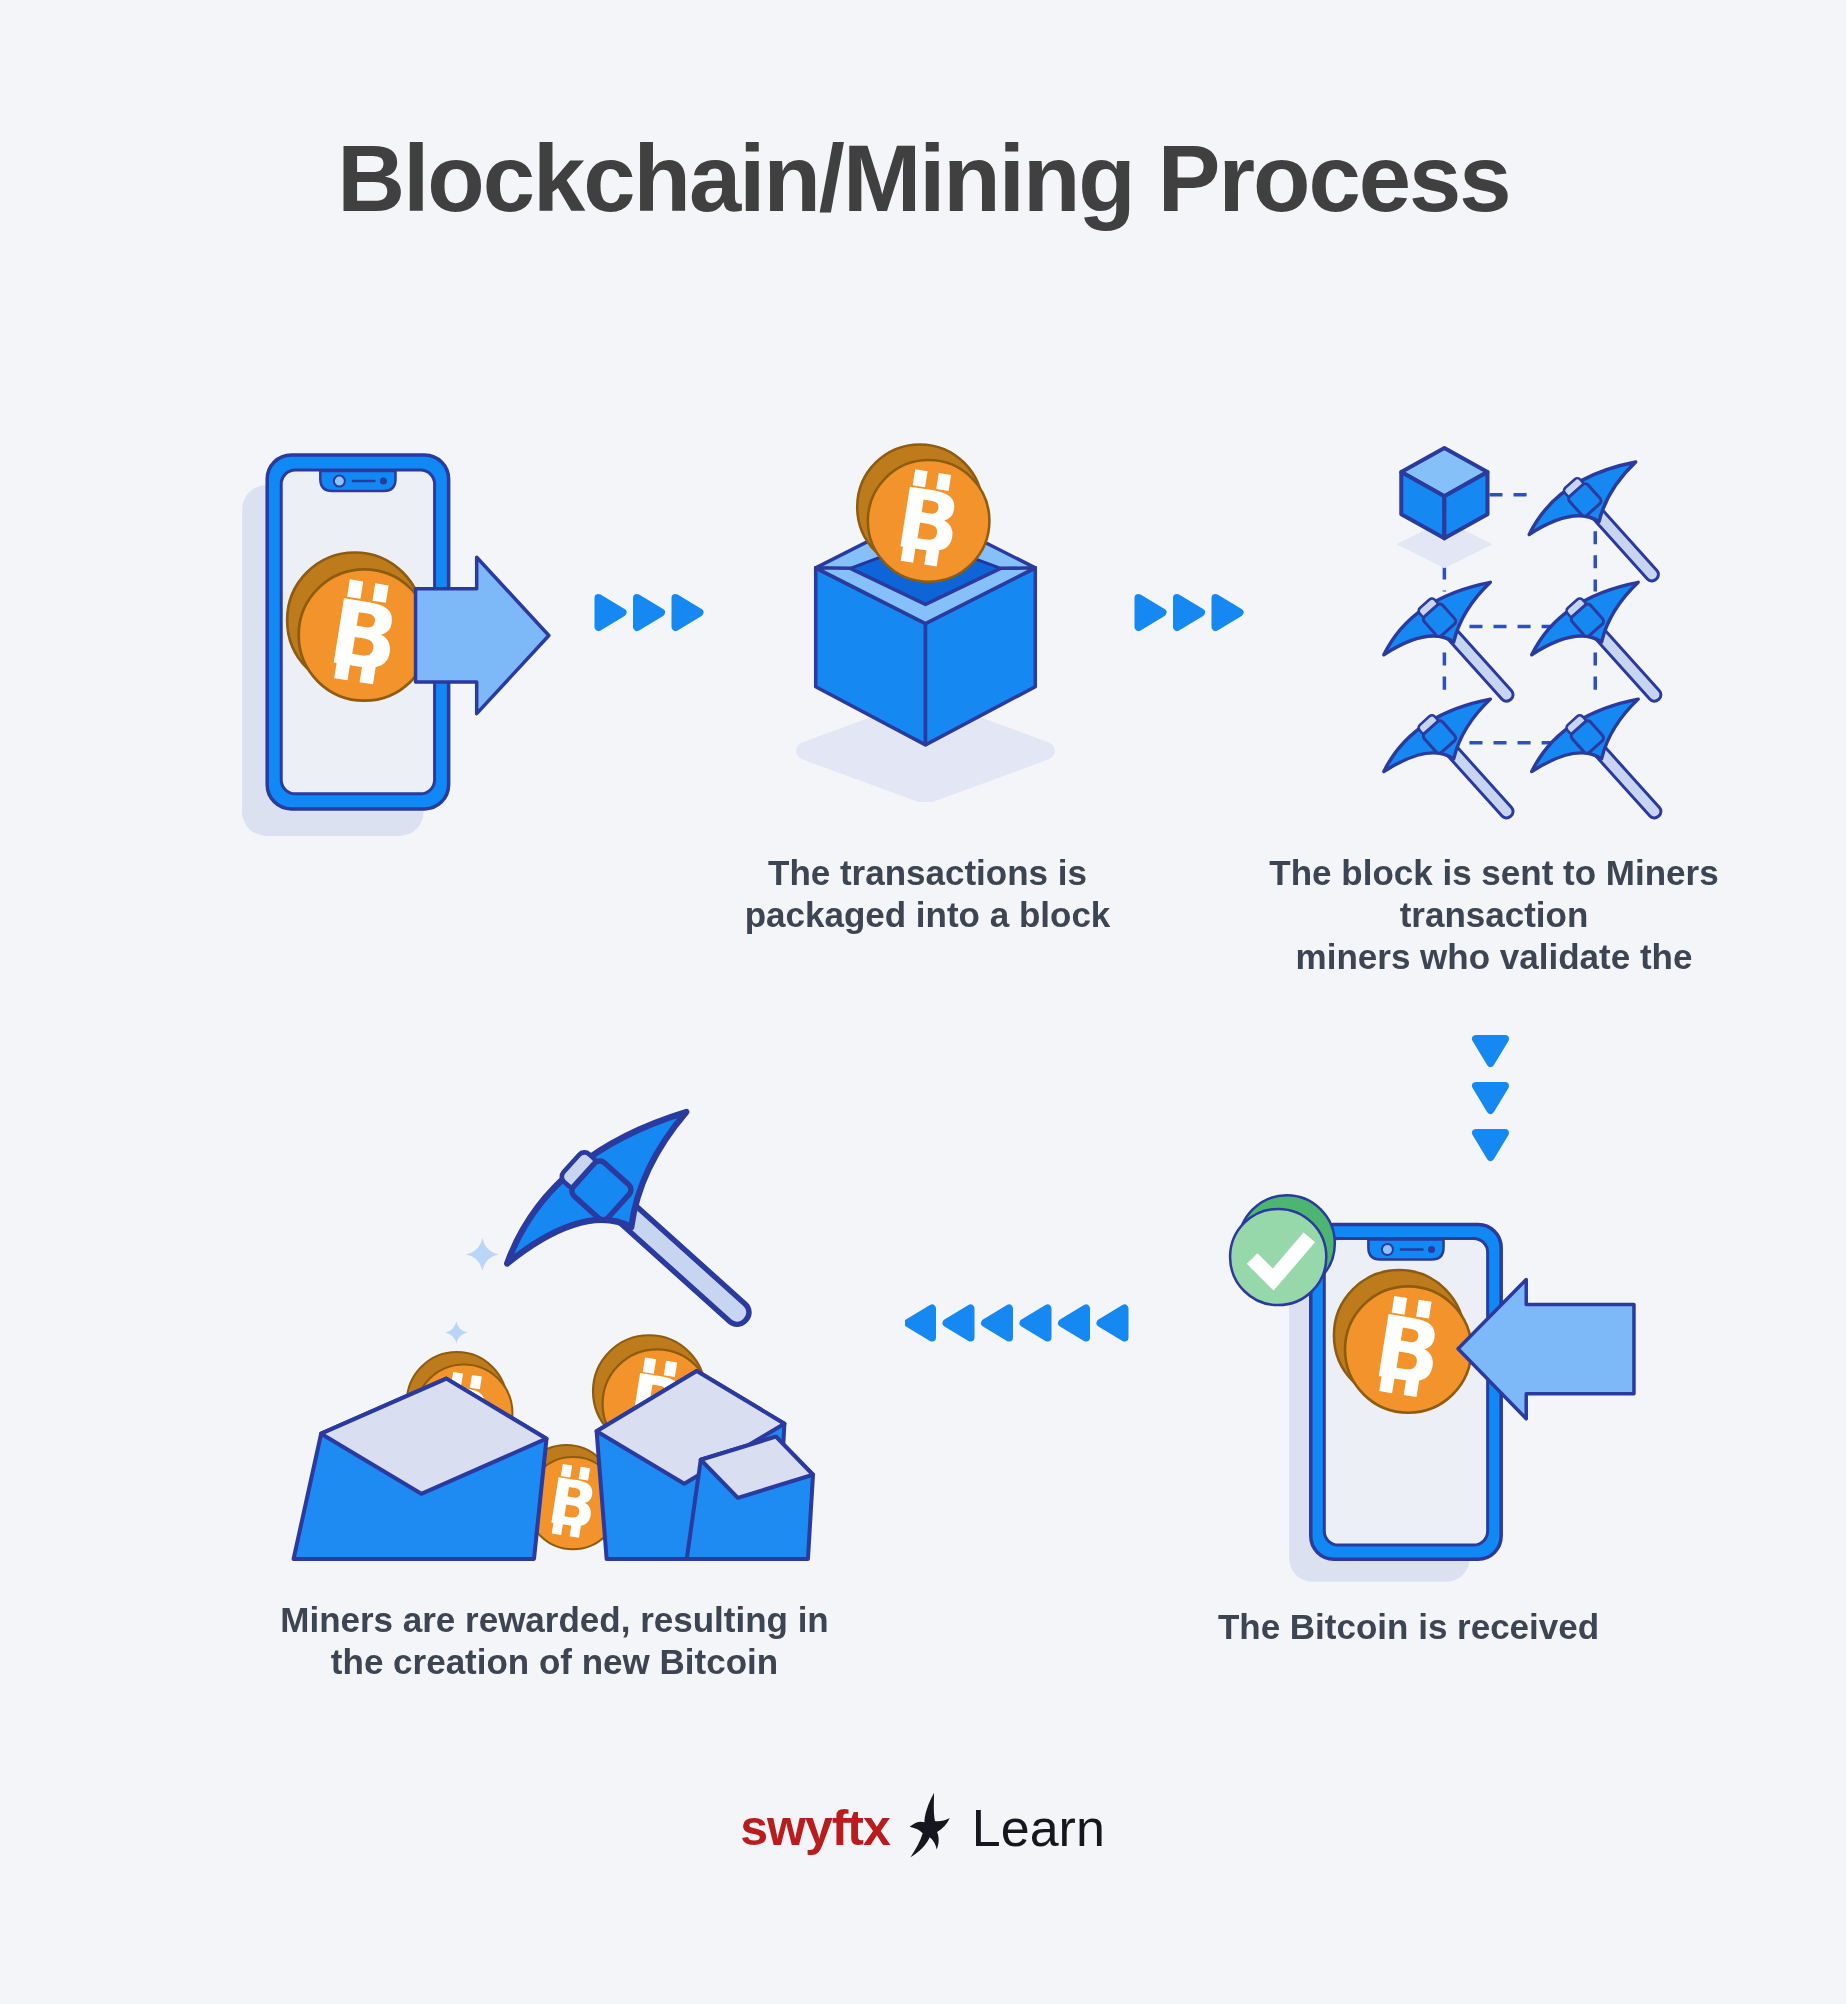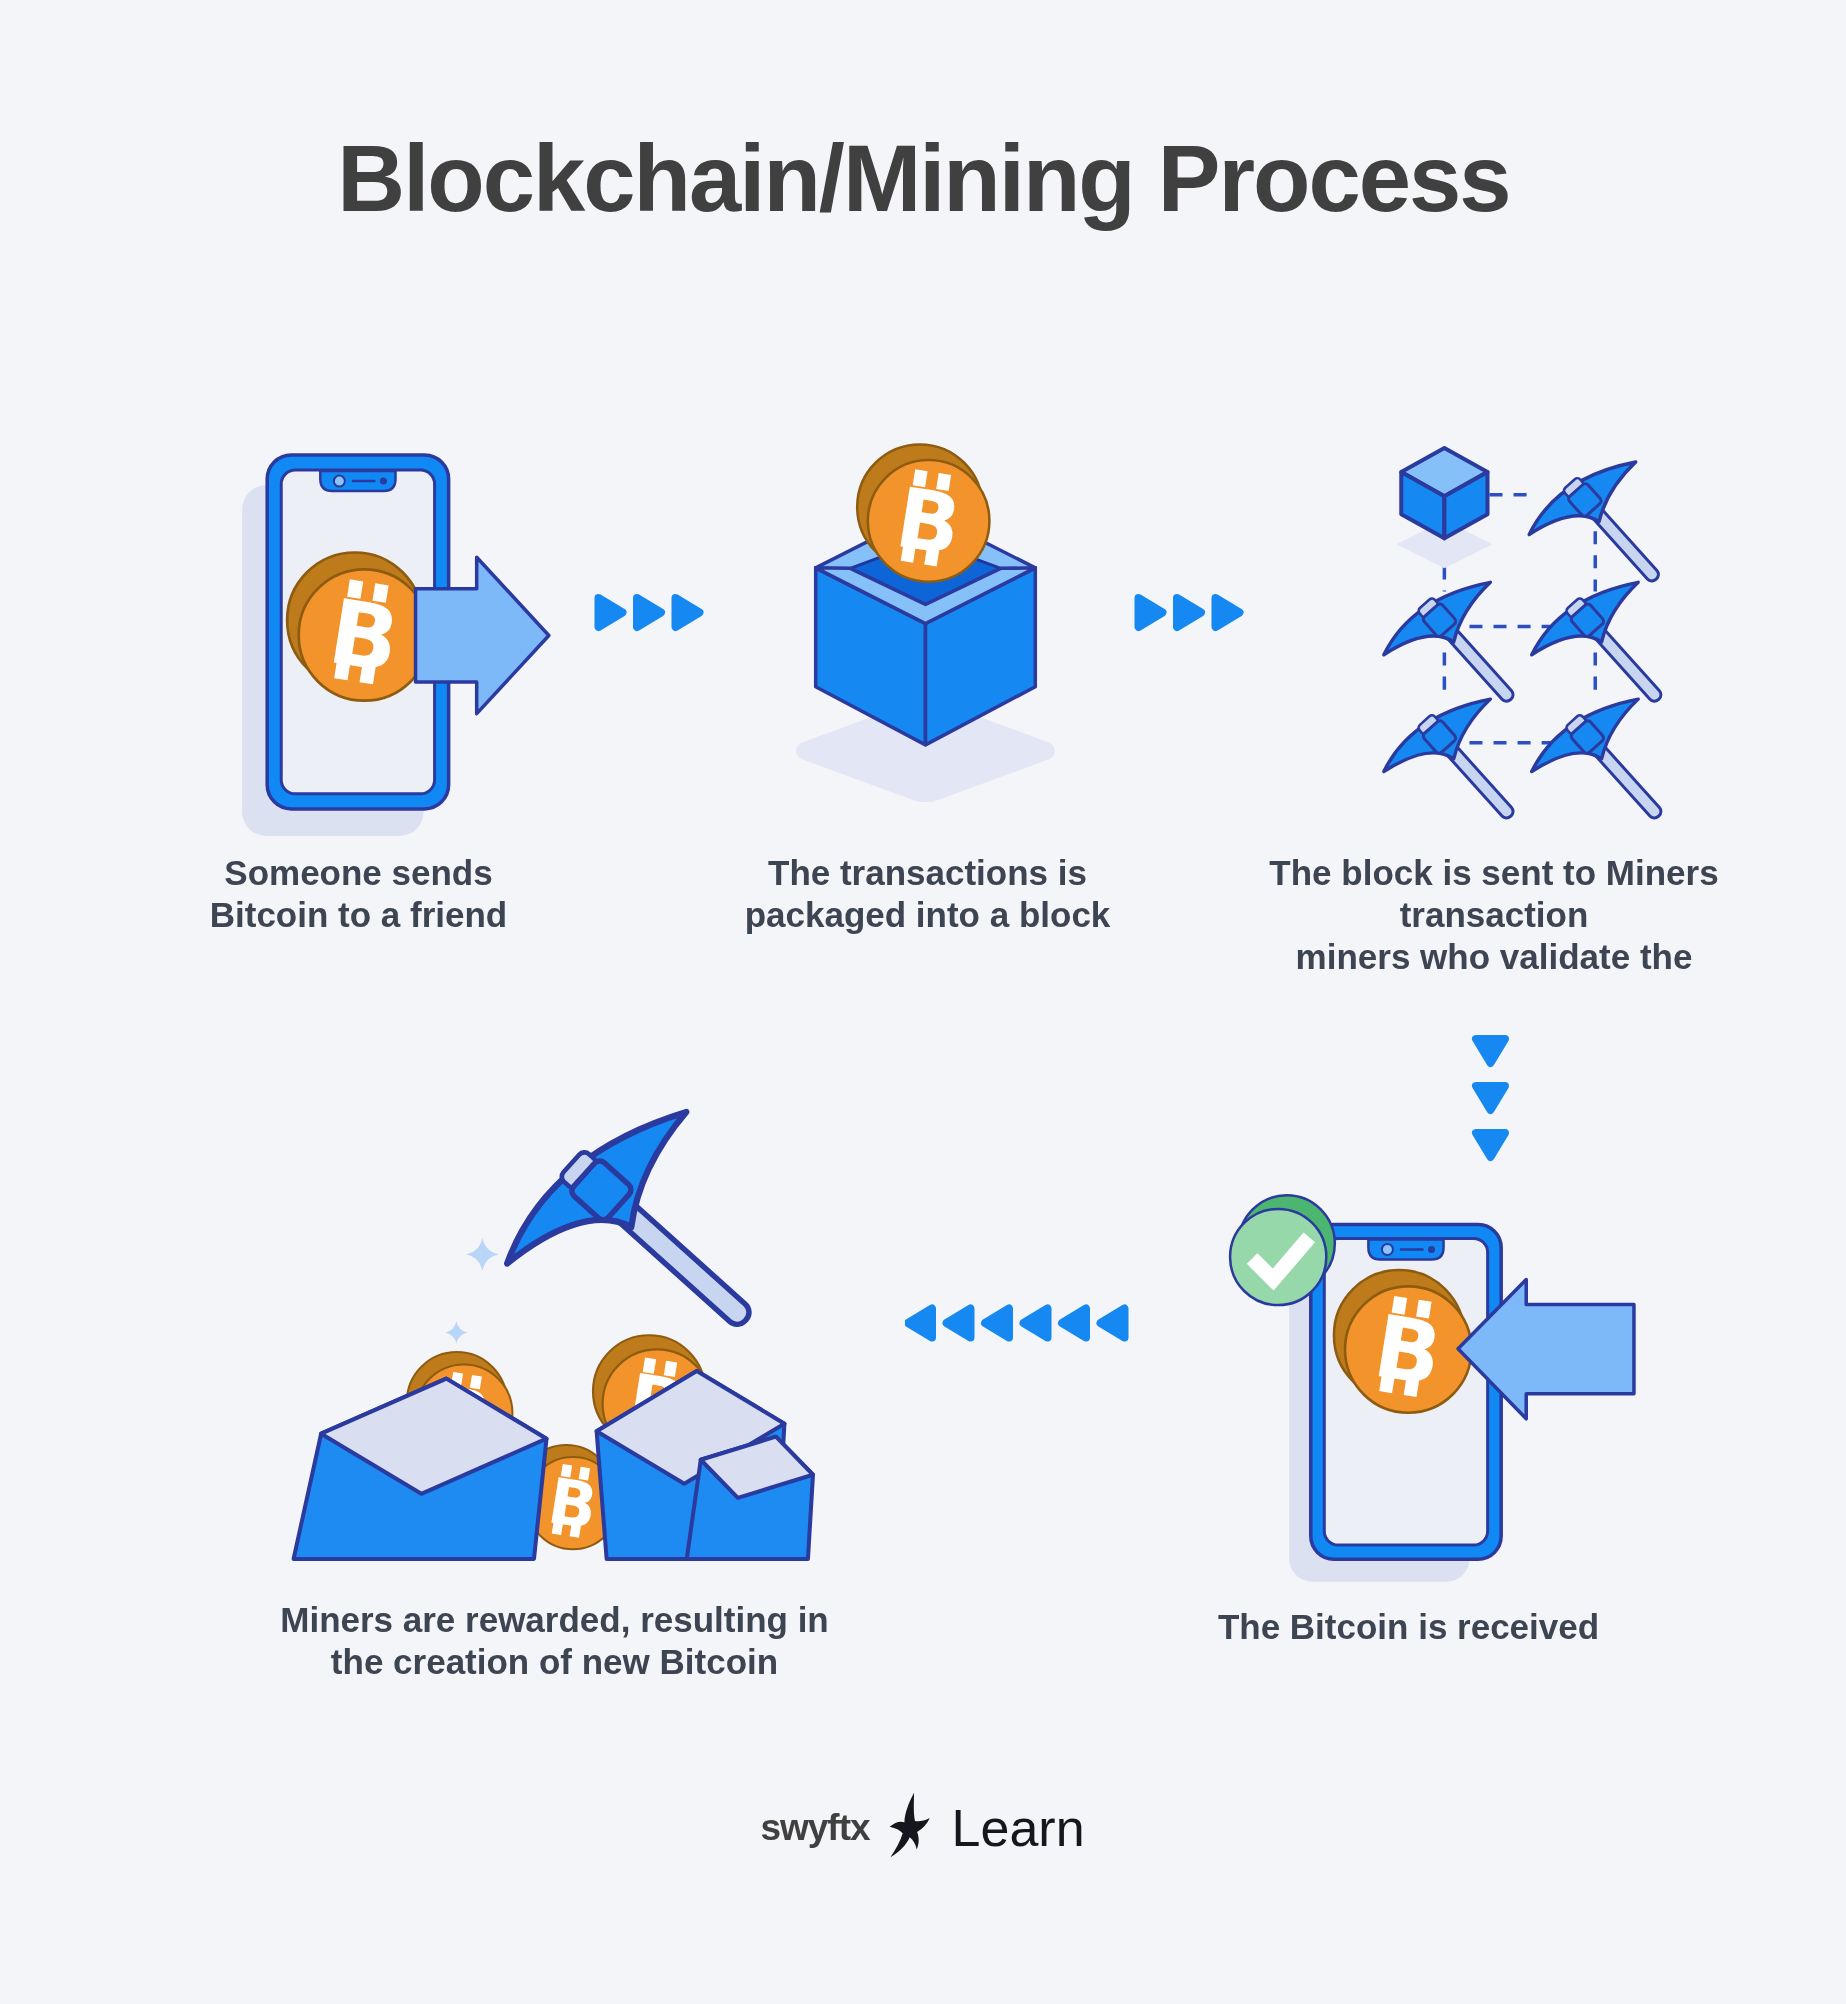--- a/index.html
+++ b/index.html
@@ -16,21 +16,21 @@
     letter-spacing:-2px;color:#404040;
   }
   .caption{
     position:absolute;text-align:center;
     font-size:35px;line-height:42px;font-weight:700;color:#3D4452;
   }
   .logo{
     position:absolute;left:692px;top:1783px;width:461px;height:90px;
     display:flex;align-items:center;justify-content:center;gap:17px;
   }
-  .logo .brand{font-size:37px;font-weight:700;letter-spacing:-1px;color:#404040;}
+  .logo .brand{font-size:50px;font-weight:700;letter-spacing:-1px;color:#b91c1c;}
   .logo .product{font-size:52px;font-weight:400;color:#16161E;}
   .logo svg{display:block;}
 </style>
 </head>
 <body>
 
 <div id="canvas">
 
   <svg width="0" height="0" style="position:absolute" aria-hidden="true">
     <defs>
@@ -112,24 +112,20 @@
     <path d="M282,44 L368,92 L282,140 L196,92 Z" fill="#85C0F9" stroke="#2A3A9E" stroke-width="8" stroke-linejoin="round"></path>
     <path d="M196,92 L196,176 L282,224 L282,140 Z" fill="#1588F1" stroke="#2A3A9E" stroke-width="8" stroke-linejoin="round"></path>
     <path d="M368,92 L368,176 L282,224 L282,140 Z" fill="#1588F1" stroke="#2A3A9E" stroke-width="8" stroke-linejoin="round"></path>
     <use href="#pickaxe" transform="translate(560,145) scale(0.85)"></use>
     <use href="#pickaxe" transform="translate(270,385) scale(0.85)"></use>
     <use href="#pickaxe" transform="translate(565,385) scale(0.85)"></use>
     <use href="#pickaxe" transform="translate(270,618) scale(0.85)"></use>
     <use href="#pickaxe" transform="translate(565,618) scale(0.85)"></use>
   </svg>
 
-  <div class="caption" style="left:133px;top:852px;width:451px">
-    <div>Someone sends</div>
-    <div>Bitcoin to a friend</div>
-  </div>
   <div class="caption" style="left:702px;top:852px;width:451px">
     <div>The transactions is</div>
     <div>packaged into a block</div>
   </div>
   <div class="caption" style="left:1231px;top:852px;width:526px">
     <div>The block is sent to Miners</div>
     <div>transaction</div>
     <div>miners who validate the</div>
   </div>
 

